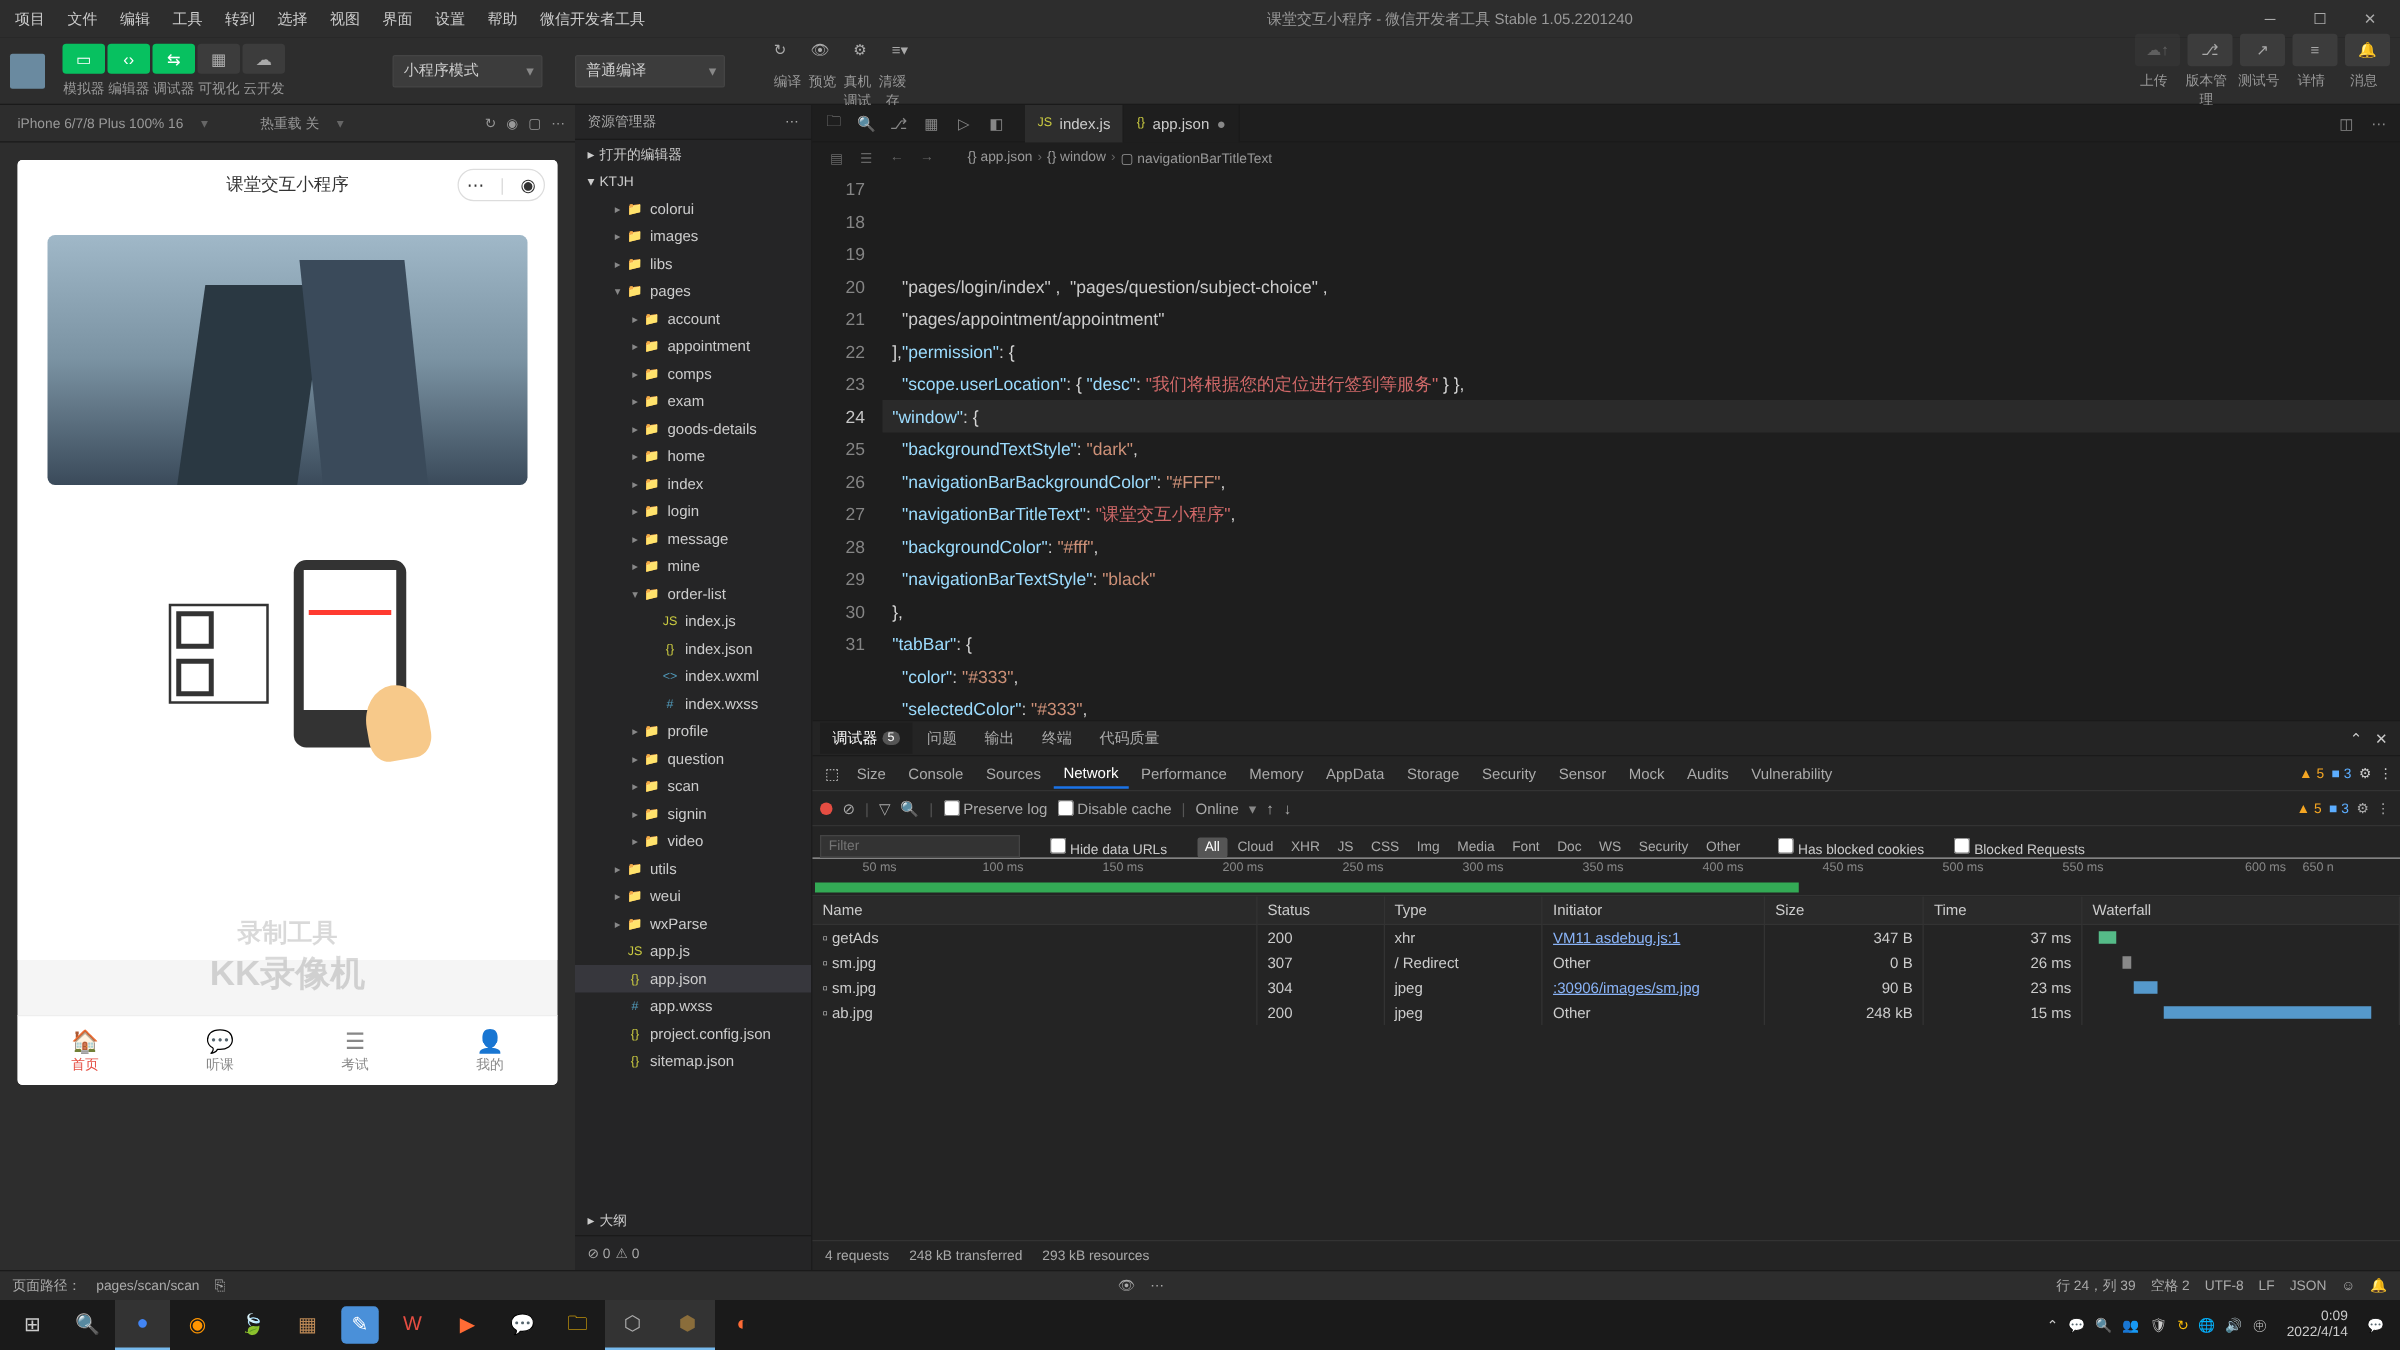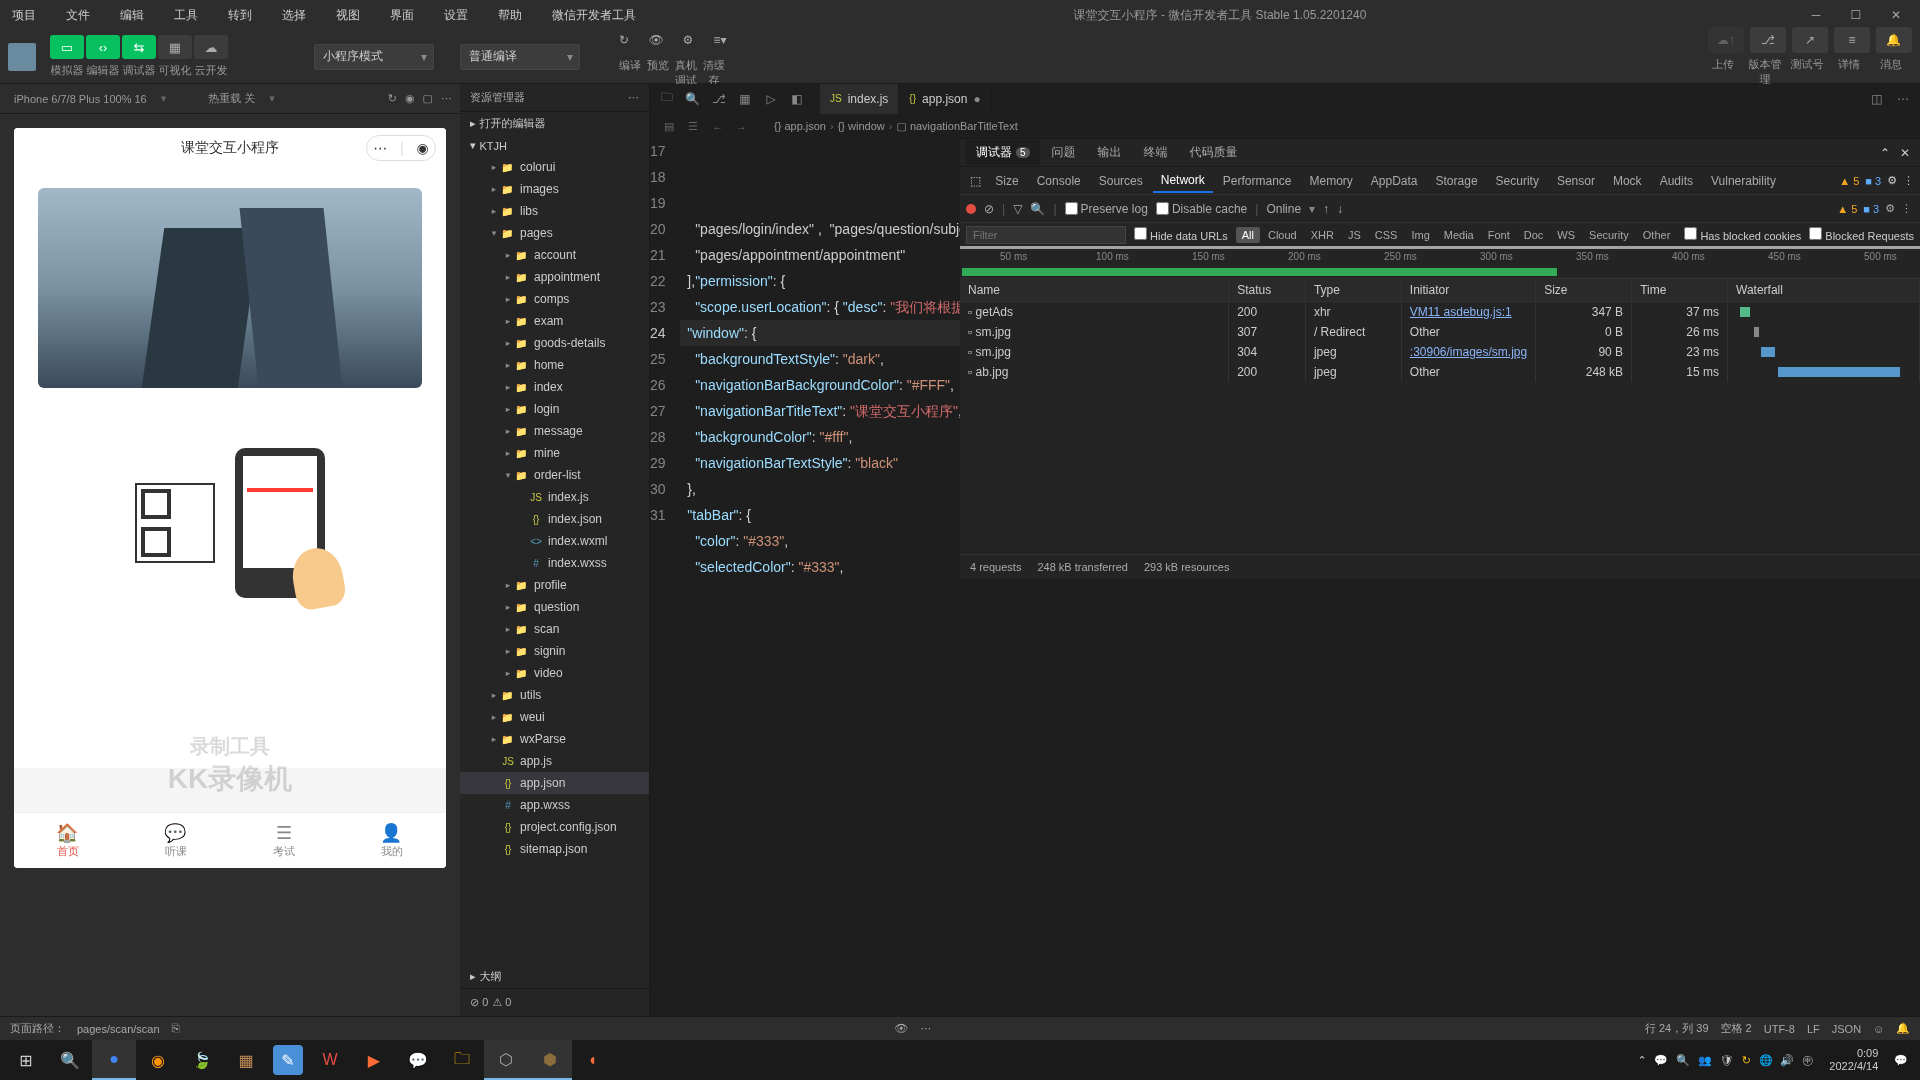--- a/index.html
+++ b/index.html
@@ -1,20 +1,20 @@
 <!DOCTYPE html>
 <html><head>
 <meta charset="utf-8">
 <style>
 * { margin: 0; padding: 0; box-sizing: border-box; font-family: "Microsoft YaHei", sans-serif; }
 body { background: #1e1e1e; color: #ccc; font-size: 12px; overflow: hidden; width: 1920px; height: 1080px; }
 
 
 .titlebar { height: 30px; background: #2d2d2d; display: flex; align-items: center; padding: 0 4px; }
-.titlebar .menu { display: flex; gap: 14px; text-align: center; }
+.titlebar .menu { display: flex; gap: 2px; text-align: center; }
 .titlebar .menu span { padding: 4px 8px; cursor: pointer; color: #ccc; }
 .titlebar .title { flex: 1; text-align: center; color: #999; font-size: 12px; }
 .titlebar .winbtns { display: flex; gap: 0; }
 .titlebar .winbtns span { width: 40px; height: 30px; display: flex; align-items: center; justify-content: center; cursor: pointer; color: #aaa; }
 
 
 .toolbar { height: 54px; background: #2d2d2d; display: flex; align-items: center; padding: 0 8px; border-bottom: 1px solid #1a1a1a; }
 .avatar { width: 28px; height: 28px; background: #6a8aa0; border-radius: 2px; margin-right: 14px; }
 .tbgroup { display: flex; flex-direction: column; align-items: center; margin-right: 6px; }
 .tbicons { display: flex; gap: 2px; }
@@ -78,21 +78,21 @@
 
 .editor-area { flex: 1; display: flex; flex-direction: column; background: #1e1e1e; min-width: 0; }
 .editor-topbar { height: 30px; display: flex; align-items: center; border-bottom: 1px solid #1a1a1a; padding: 0 4px; }
 .editor-topbar .ebtn { width: 26px; height: 26px; display: flex; align-items: center; justify-content: center; color: #888; cursor: pointer; }
 .tabs { display: flex; margin-left: 10px; }
 .tab { display: flex; align-items: center; height: 30px; padding: 0 10px; background: #2d2d2d; border-right: 1px solid #1a1a1a; font-size: 12px; gap: 6px; }
 .tab.active { background: #1e1e1e; }
 .tab .close { color: #888; cursor: pointer; }
 .breadcrumb { height: 24px; display: flex; align-items: center; padding: 0 14px; font-size: 11px; color: #999; gap: 4px; }
 .breadcrumb .sep { color: #666; }
-.editor-split { flex: 1; display: flex; flex-direction: row; min-height: 0; }
+.editor-split { flex: 1; display: flex; flex-direction: column; min-height: 0; }
 .code { flex: 1; display: flex; font-family: Consolas, monospace; font-size: 14px; overflow: hidden; line-height: 26px; }
 .gutter { width: 56px; text-align: right; padding-right: 14px; color: #858585; user-select: none; }
 .gutter .active { color: #c6c6c6; }
 .codelines { flex: 1; white-space: pre; position: relative; }
 .codelines .hl { position: absolute; left: 0; right: 0; height: 26px; background: #2a2a2a; z-index: 0; }
 .codelines .lines { position: relative; z-index: 1; }
 .k { color: #9cdcfe; } .s { color: #ce9178; } .p { color: #d4d4d4; } .se { color: #d16969; }
 
 
 .devtools { height: 440px; border-top: 1px solid #1a1a1a; display: flex; flex-direction: column; background: #242424; }
@@ -101,21 +101,21 @@
 .dt-tab1.active { background: #1e1e1e; color: #fff; }
 .dt-tab1 .badge { background: #555; padding: 0 4px; border-radius: 6px; font-size: 10px; }
 .dt-tabs2 { height: 28px; display: flex; align-items: center; padding: 0 6px; gap: 2px; border-bottom: 1px solid #333; }
 .dt-tab2 { padding: 4px 8px; font-size: 12px; color: #aaa; cursor: pointer; }
 .dt-tab2.active { color: #fff; border-bottom: 2px solid #1a73e8; }
 .dt-right { margin-left: auto; display: flex; align-items: center; gap: 6px; font-size: 11px; }
 .warn { color: #f5a623; } .info2 { color: #5cadff; }
 .dt-toolbar { height: 28px; display: flex; align-items: center; padding: 0 6px; gap: 8px; border-bottom: 1px solid #333; font-size: 12px; color: #aaa; }
 .dt-toolbar .rec { width: 10px; height: 10px; background: #e54d42; border-radius: 50%; }
 .dt-toolbar .chk { display: flex; align-items: center; gap: 3px; }
-.dt-filter { height: 26px; display: flex; align-items: center; padding: 0 6px; gap: 8px; border-bottom: 3px solid #a3a3a3; font-size: 11px; }
+.dt-filter { height: 26px; display: flex; align-items: flex-end; padding: 0 6px; gap: 24px; border-bottom: 1px solid #a3a3a3; font-size: 11px; }
 .dt-filter input.filter-input { background: #333; border: 1px solid #444; color: #ccc; padding: 2px 6px; width: 160px; font-size: 11px; }
 .dt-filter .ftab { padding: 2px 6px; cursor: pointer; color: #aaa; }
 .dt-filter .ftab.active { background: #555; border-radius: 2px; color: #fff; }
 .dt-timeline { height: 30px; border-bottom: 1px solid #333; position: relative; font-size: 10px; color: #888; }
 .dt-timeline .tick { position: absolute; top: 2px; }
 .dt-timeline .bar { position: absolute; height: 8px; bottom: 2px; background: #4a7; }
 .dt-table { flex: 1; overflow: auto; }
 .dt-table table { width: 100%; border-collapse: collapse; font-size: 12px; }
 .dt-table th { text-align: left; padding: 4px 8px; border-bottom: 1px solid #333; border-right: 1px solid #333; color: #ccc; font-weight: normal; background: #2a2a2a; }
 .dt-table td { padding: 3px 8px; border-right: 1px solid #333; color: #ccc; }

